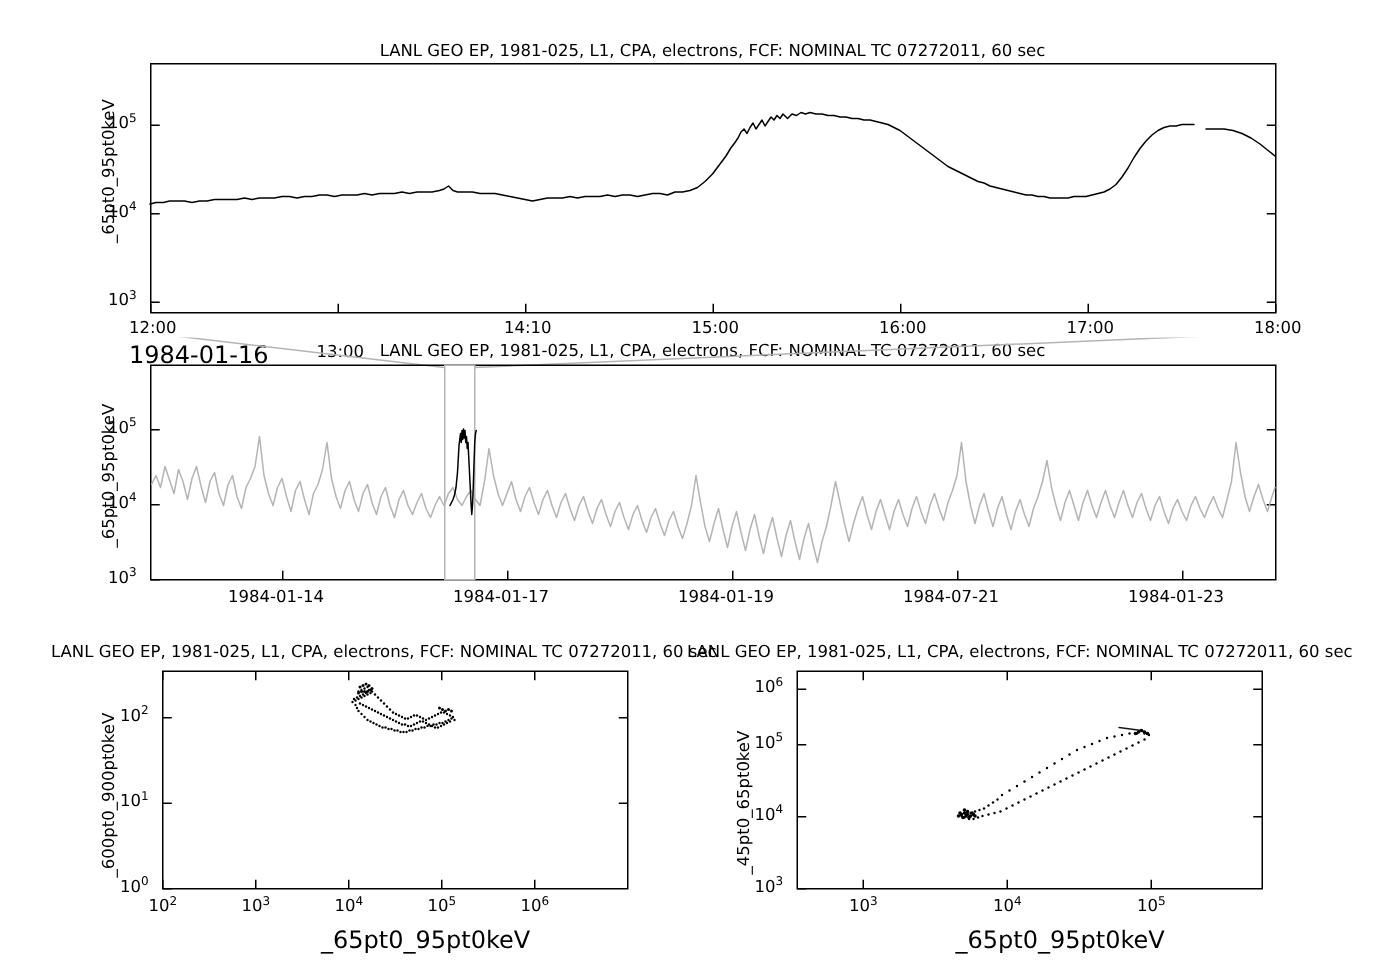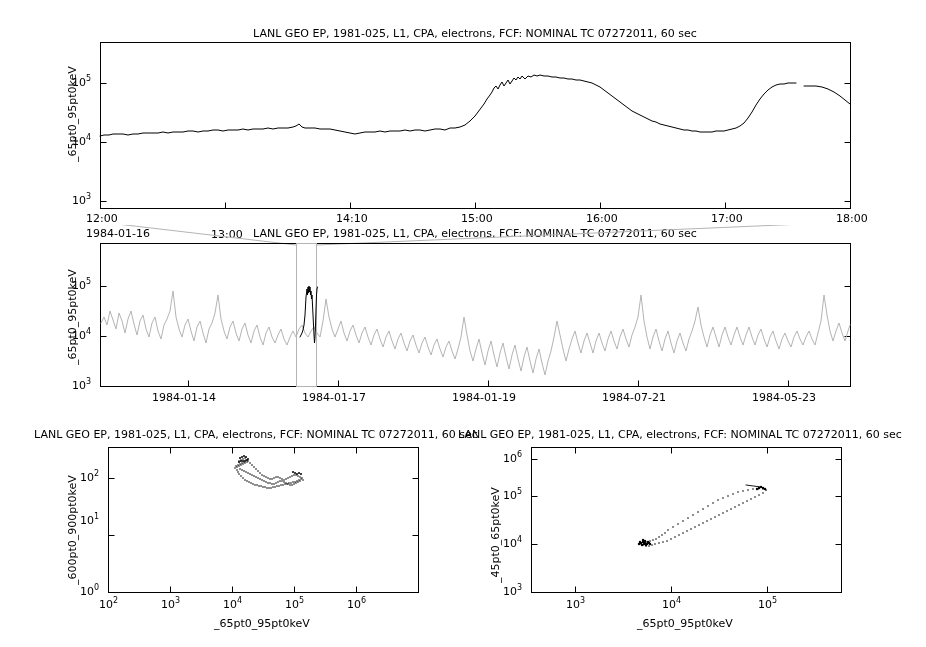--- a/index.html
+++ b/index.html
@@ -24,21 +24,21 @@
     color: #000;
   }
   .axis-label-y {
     position: absolute;
     font-size: 11px;
     transform-origin: 0 0;
     white-space: nowrap;
   }
   .axis-label-x {
     position: absolute;
-    font-size: 11px;
+    font-size: 16px;
     white-space: nowrap;
     text-align: center;
   }
   .tick-label {
     position: absolute;
     font-size: 11px;
     white-space: nowrap;
   }
   svg { display: block; }
   .frame {
@@ -206,30 +206,30 @@
       L308,62 L308.5,68 L309,61 L309.5,67 L310,62 L310.5,70 L311,66 L311.5,74 L312,70
       L312.5,80 L313,90 L313.5,100 L314,110 L314.5,118 L315,112 L315.5,100 L316,84
       L316.5,70 L317,64 L317.5,62
     "></path>
   </svg>
 
   <div class="tick-label" style="left:152px;top:166px;">1984-01-14</div>
   <div class="tick-label" style="left:302px;top:166px;">1984-01-17</div>
   <div class="tick-label" style="left:452px;top:166px;">1984-01-19</div>
   <div class="tick-label" style="left:602px;top:166px;">1984-07-21</div>
-  <div class="tick-label" style="left:752px;top:166px;">1984-05-23</div>
+  <div class="tick-label" style="left:752px;top:166px;">1984-01-23</div>
 </div>
 
 <div class="panel" style="left:0;top:425px;width:463px;height:222px;">
   <div class="title" style="left:0px;top:3px;width:500px;text-align:left;padding-left:34px;">LANL GEO EP, 1981-025, L1, CPA, electrons, FCF: NOMINAL TC 07272011, 60 sec</div>
 
   <div class="axis-label-y" style="left:66px;top:160px;transform:rotate(-90deg);">_600pt0_900pt0keV</div>
 
   <div class="tick-label" style="left:80px;top:44px;">10<span class="sup">2</span></div>
-  <div class="tick-label" style="left:80px;top:87px;">10<span class="sup">1</span></div>
+  <div class="tick-label" style="left:80px;top:101px;">10<span class="sup">1</span></div>
   <div class="tick-label" style="left:80px;top:158px;">10<span class="sup">0</span></div>
 
   <svg width="463" height="222" style="position:absolute;left:0;top:0;">
     <rect class="frame" x="108.5" y="22.5" width="310" height="145"></rect>
     <g class="tickmark">
       <line x1="108.5" y1="53.5" x2="114.5" y2="53.5"></line>
       <line x1="108.5" y1="110.5" x2="114.5" y2="110.5"></line>
       <line x1="108.5" y1="167.5" x2="114.5" y2="167.5"></line>
       <line x1="412.5" y1="53.5" x2="418.5" y2="53.5"></line>
       <line x1="412.5" y1="110.5" x2="418.5" y2="110.5"></line>

